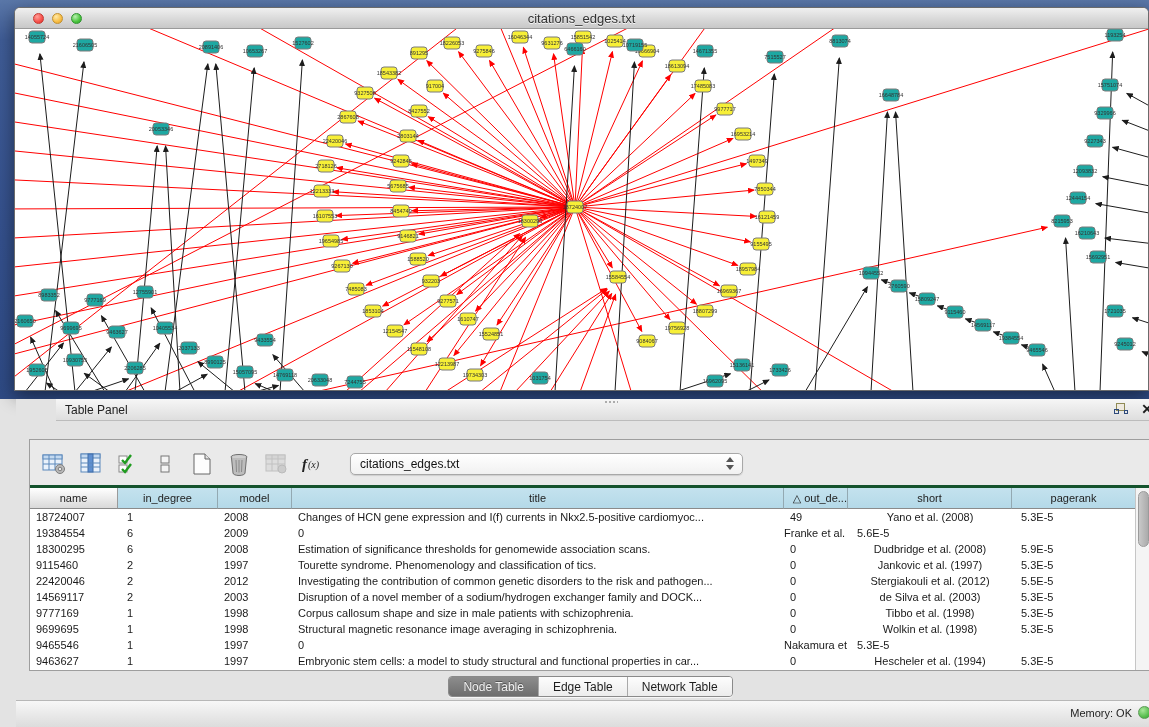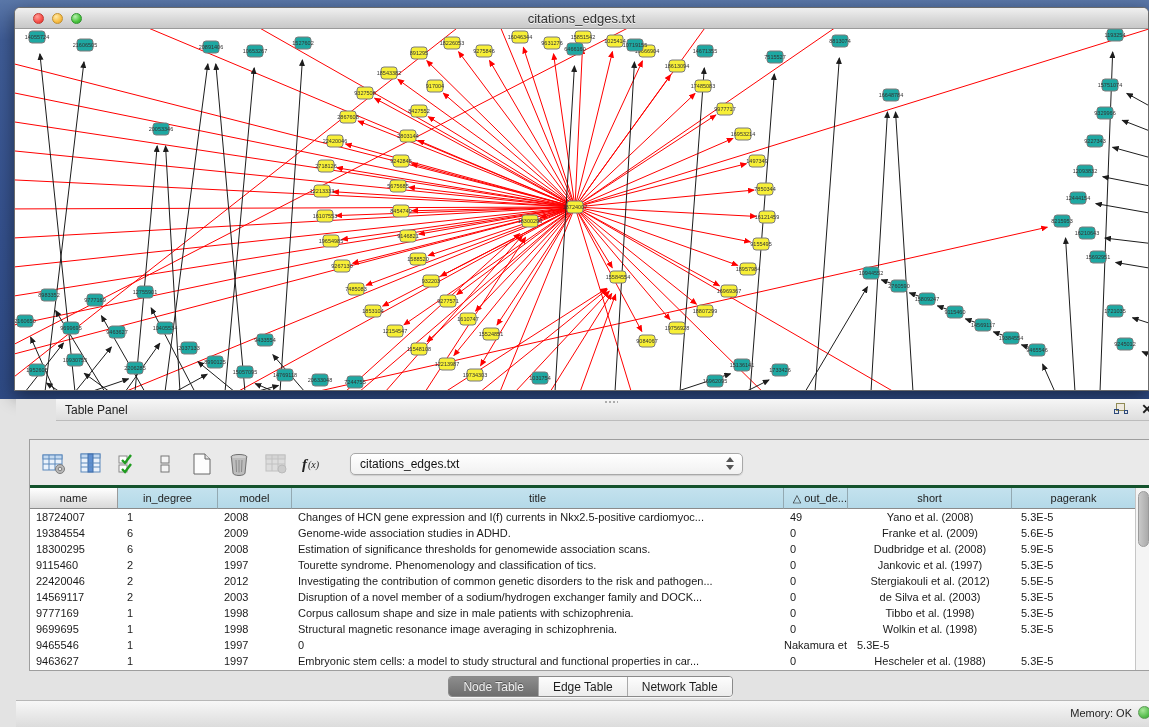--- a/index.html
+++ b/index.html
@@ -567,21 +567,20 @@
               <div class="td c2">2008</div>
               <div class="td c3">Changes of HCN gene expression and I(f) currents in Nkx2.5-positive cardiomyoc...</div>
               <div class="td c4">49</div>
               <div class="td c5">Yano et al. (2008)</div>
               <div class="td c6">5.3E-5</div>
             </div>
             <div class="tr">
               <div class="td c0">19384554</div>
               <div class="td c1">6</div>
               <div class="td c2">2009</div>
-              <div class="td c3">Genome-wide association studies in ADHD.</div>
               <div class="td c4">0</div>
               <div class="td c5">Franke et al. (2009)</div>
               <div class="td c6">5.6E-5</div>
             </div>
             <div class="tr">
               <div class="td c0">18300295</div>
               <div class="td c1">6</div>
               <div class="td c2">2008</div>
               <div class="td c3">Estimation of significance thresholds for genomewide association scans.</div>
               <div class="td c4">0</div>
@@ -640,21 +639,21 @@
               <div class="td c4">0</div>
               <div class="td c5">Nakamura et al. (1997)</div>
               <div class="td c6">5.3E-5</div>
             </div>
             <div class="tr">
               <div class="td c0">9463627</div>
               <div class="td c1">1</div>
               <div class="td c2">1997</div>
               <div class="td c3">Embryonic stem cells: a model to study structural and functional properties in car...</div>
               <div class="td c4">0</div>
-              <div class="td c5">Hescheler et al. (1988)</div>
+              <div class="td c5">Hescheler et al. (1994)</div>
               <div class="td c6">5.3E-5</div>
             </div>
           </div>
         <div class="vscroll">
           <div class="vthumb"></div>
         </div>
       </div>
     </div>
 
     <div class="tabs-bar">

